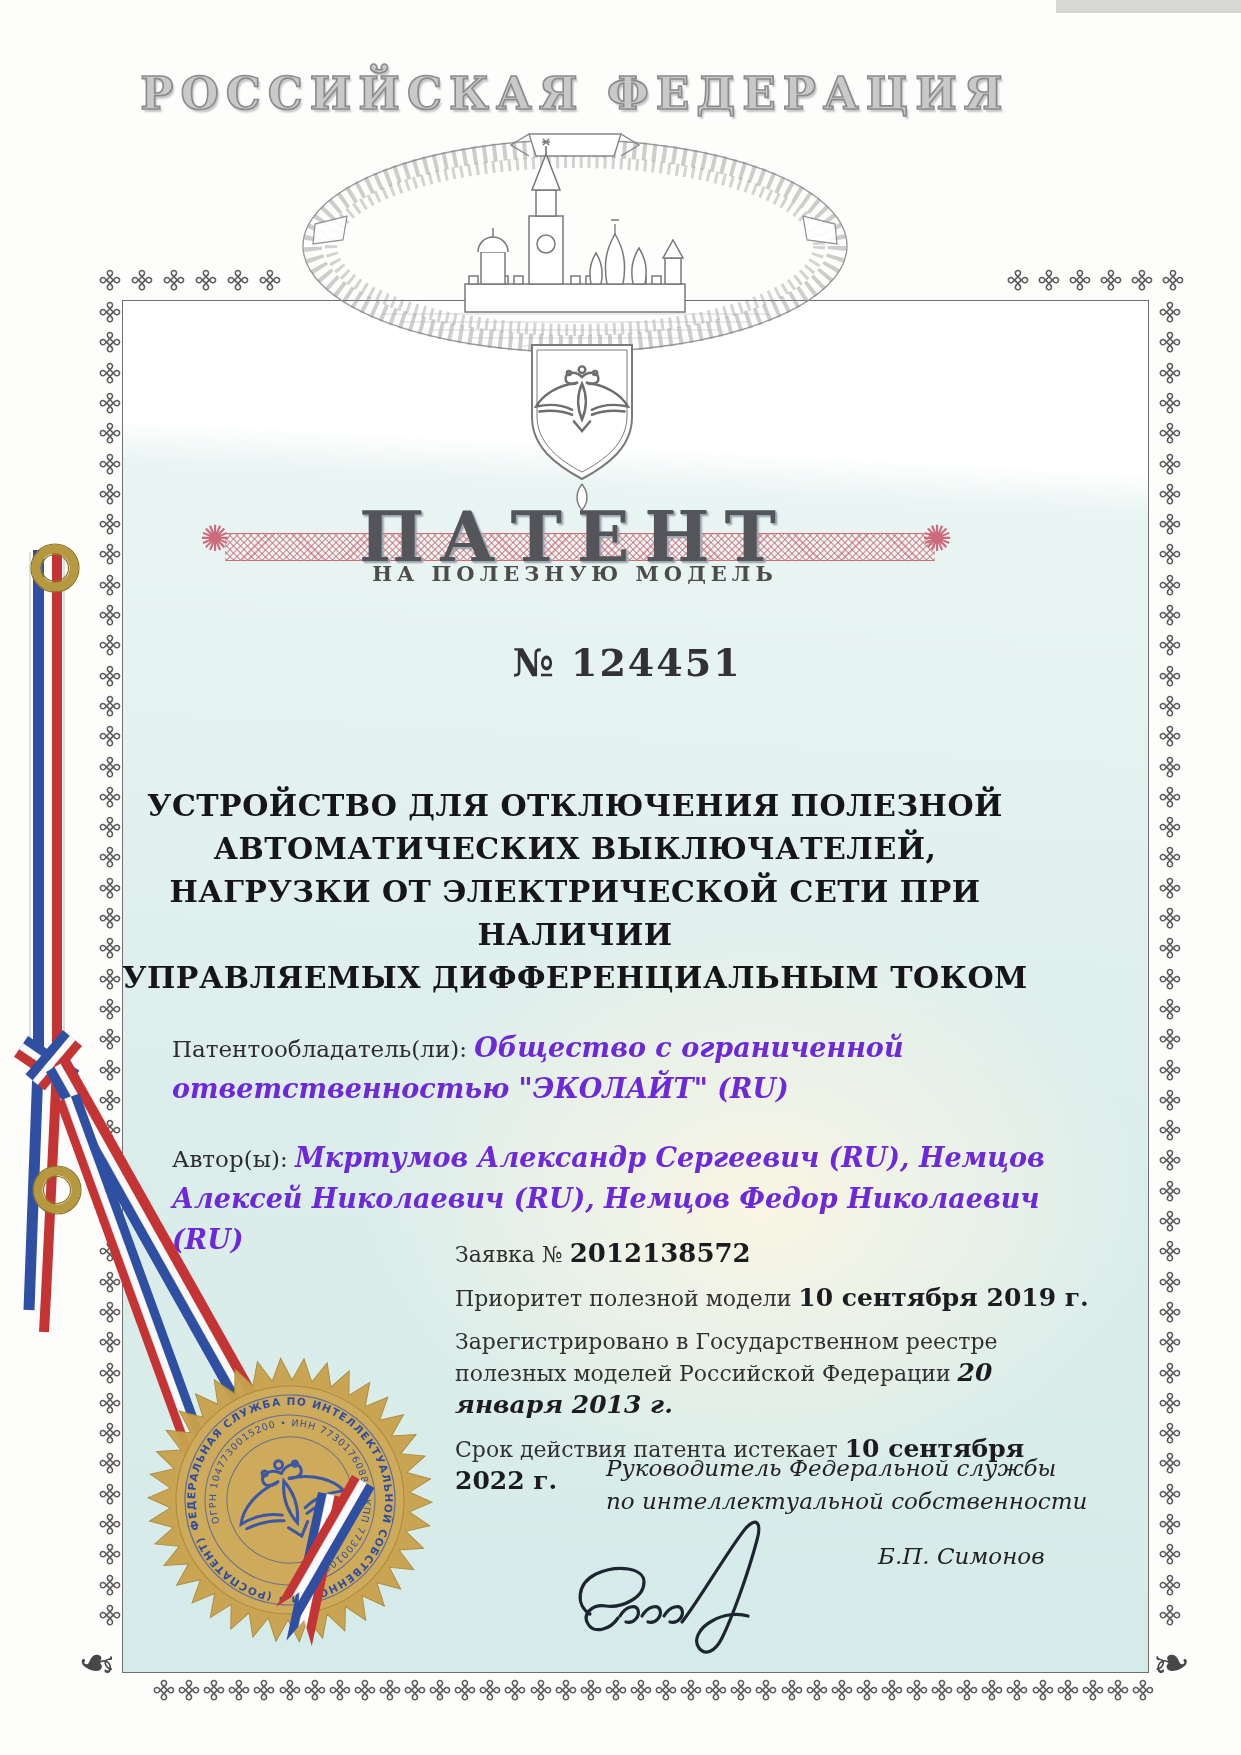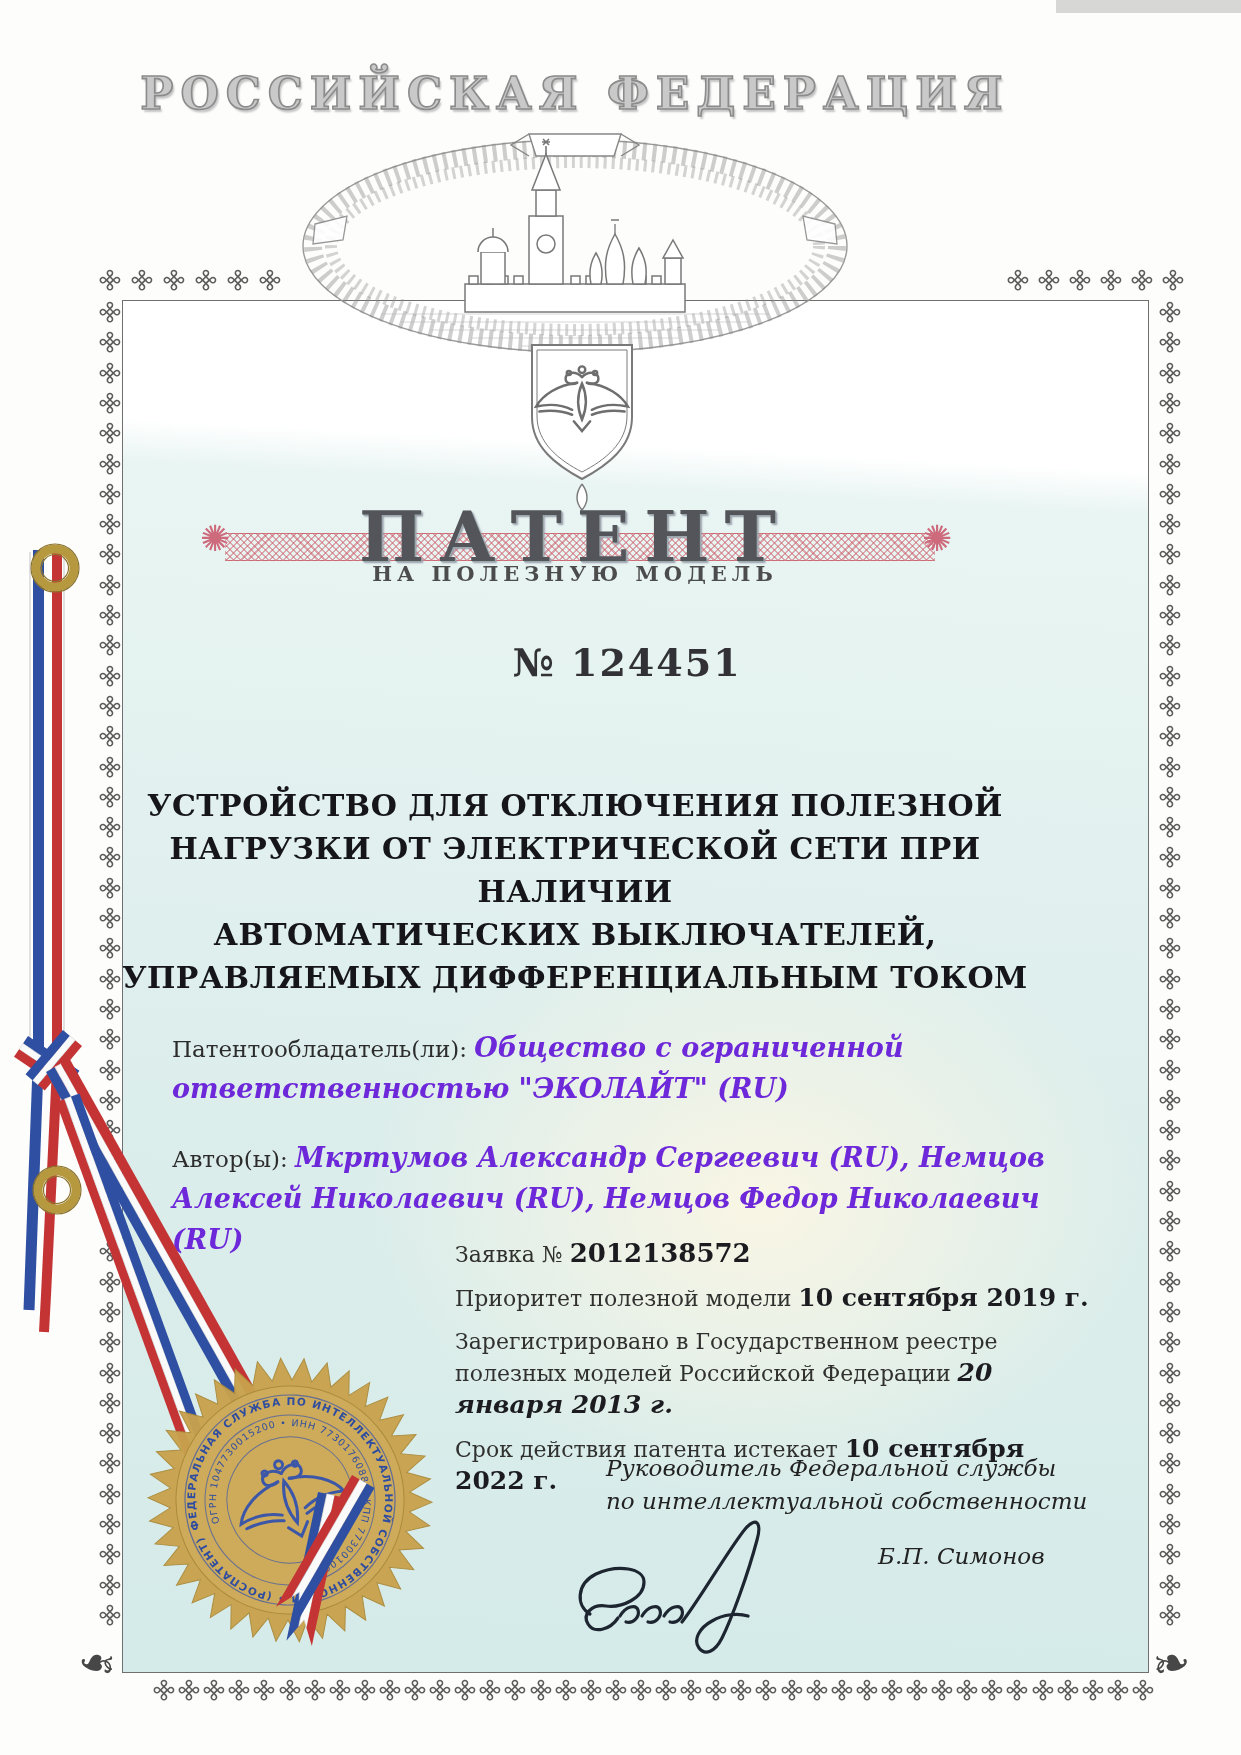--- a/index.html
+++ b/index.html
@@ -293,22 +293,22 @@
   <div class="abs center-col" id="patent-word">ПАТЕНТ</div>
   <div class="abs center-col" id="subtype">НА ПОЛЕЗНУЮ МОДЕЛЬ</div>
 
   <div class="abs center-col" id="number-line">
     <span>№</span>
     <span>124451</span>
   </div>
 
   <div class="abs center-col" id="title-block">
     <div>УСТРОЙСТВО ДЛЯ ОТКЛЮЧЕНИЯ ПОЛЕЗНОЙ</div>
+    <div>АВТОМАТИЧЕСКИХ ВЫКЛЮЧАТЕЛЕЙ,</div>
     <div>НАГРУЗКИ ОТ ЭЛЕКТРИЧЕСКОЙ СЕТИ ПРИ НАЛИЧИИ</div>
-    <div>АВТОМАТИЧЕСКИХ ВЫКЛЮЧАТЕЛЕЙ,</div>
     <div>УПРАВЛЯЕМЫХ ДИФФЕРЕНЦИАЛЬНЫМ ТОКОМ</div>
   </div>
 
   <p class="abs para" id="holder">
     <span>Патентообладатель(ли):</span>
     <span class="bold-italic">Общество с ограниченной ответственностью "ЭКОЛАЙТ" (RU)</span>
   </p>
 
   <p class="abs para" id="authors">
     <span>Автор(ы):</span>

